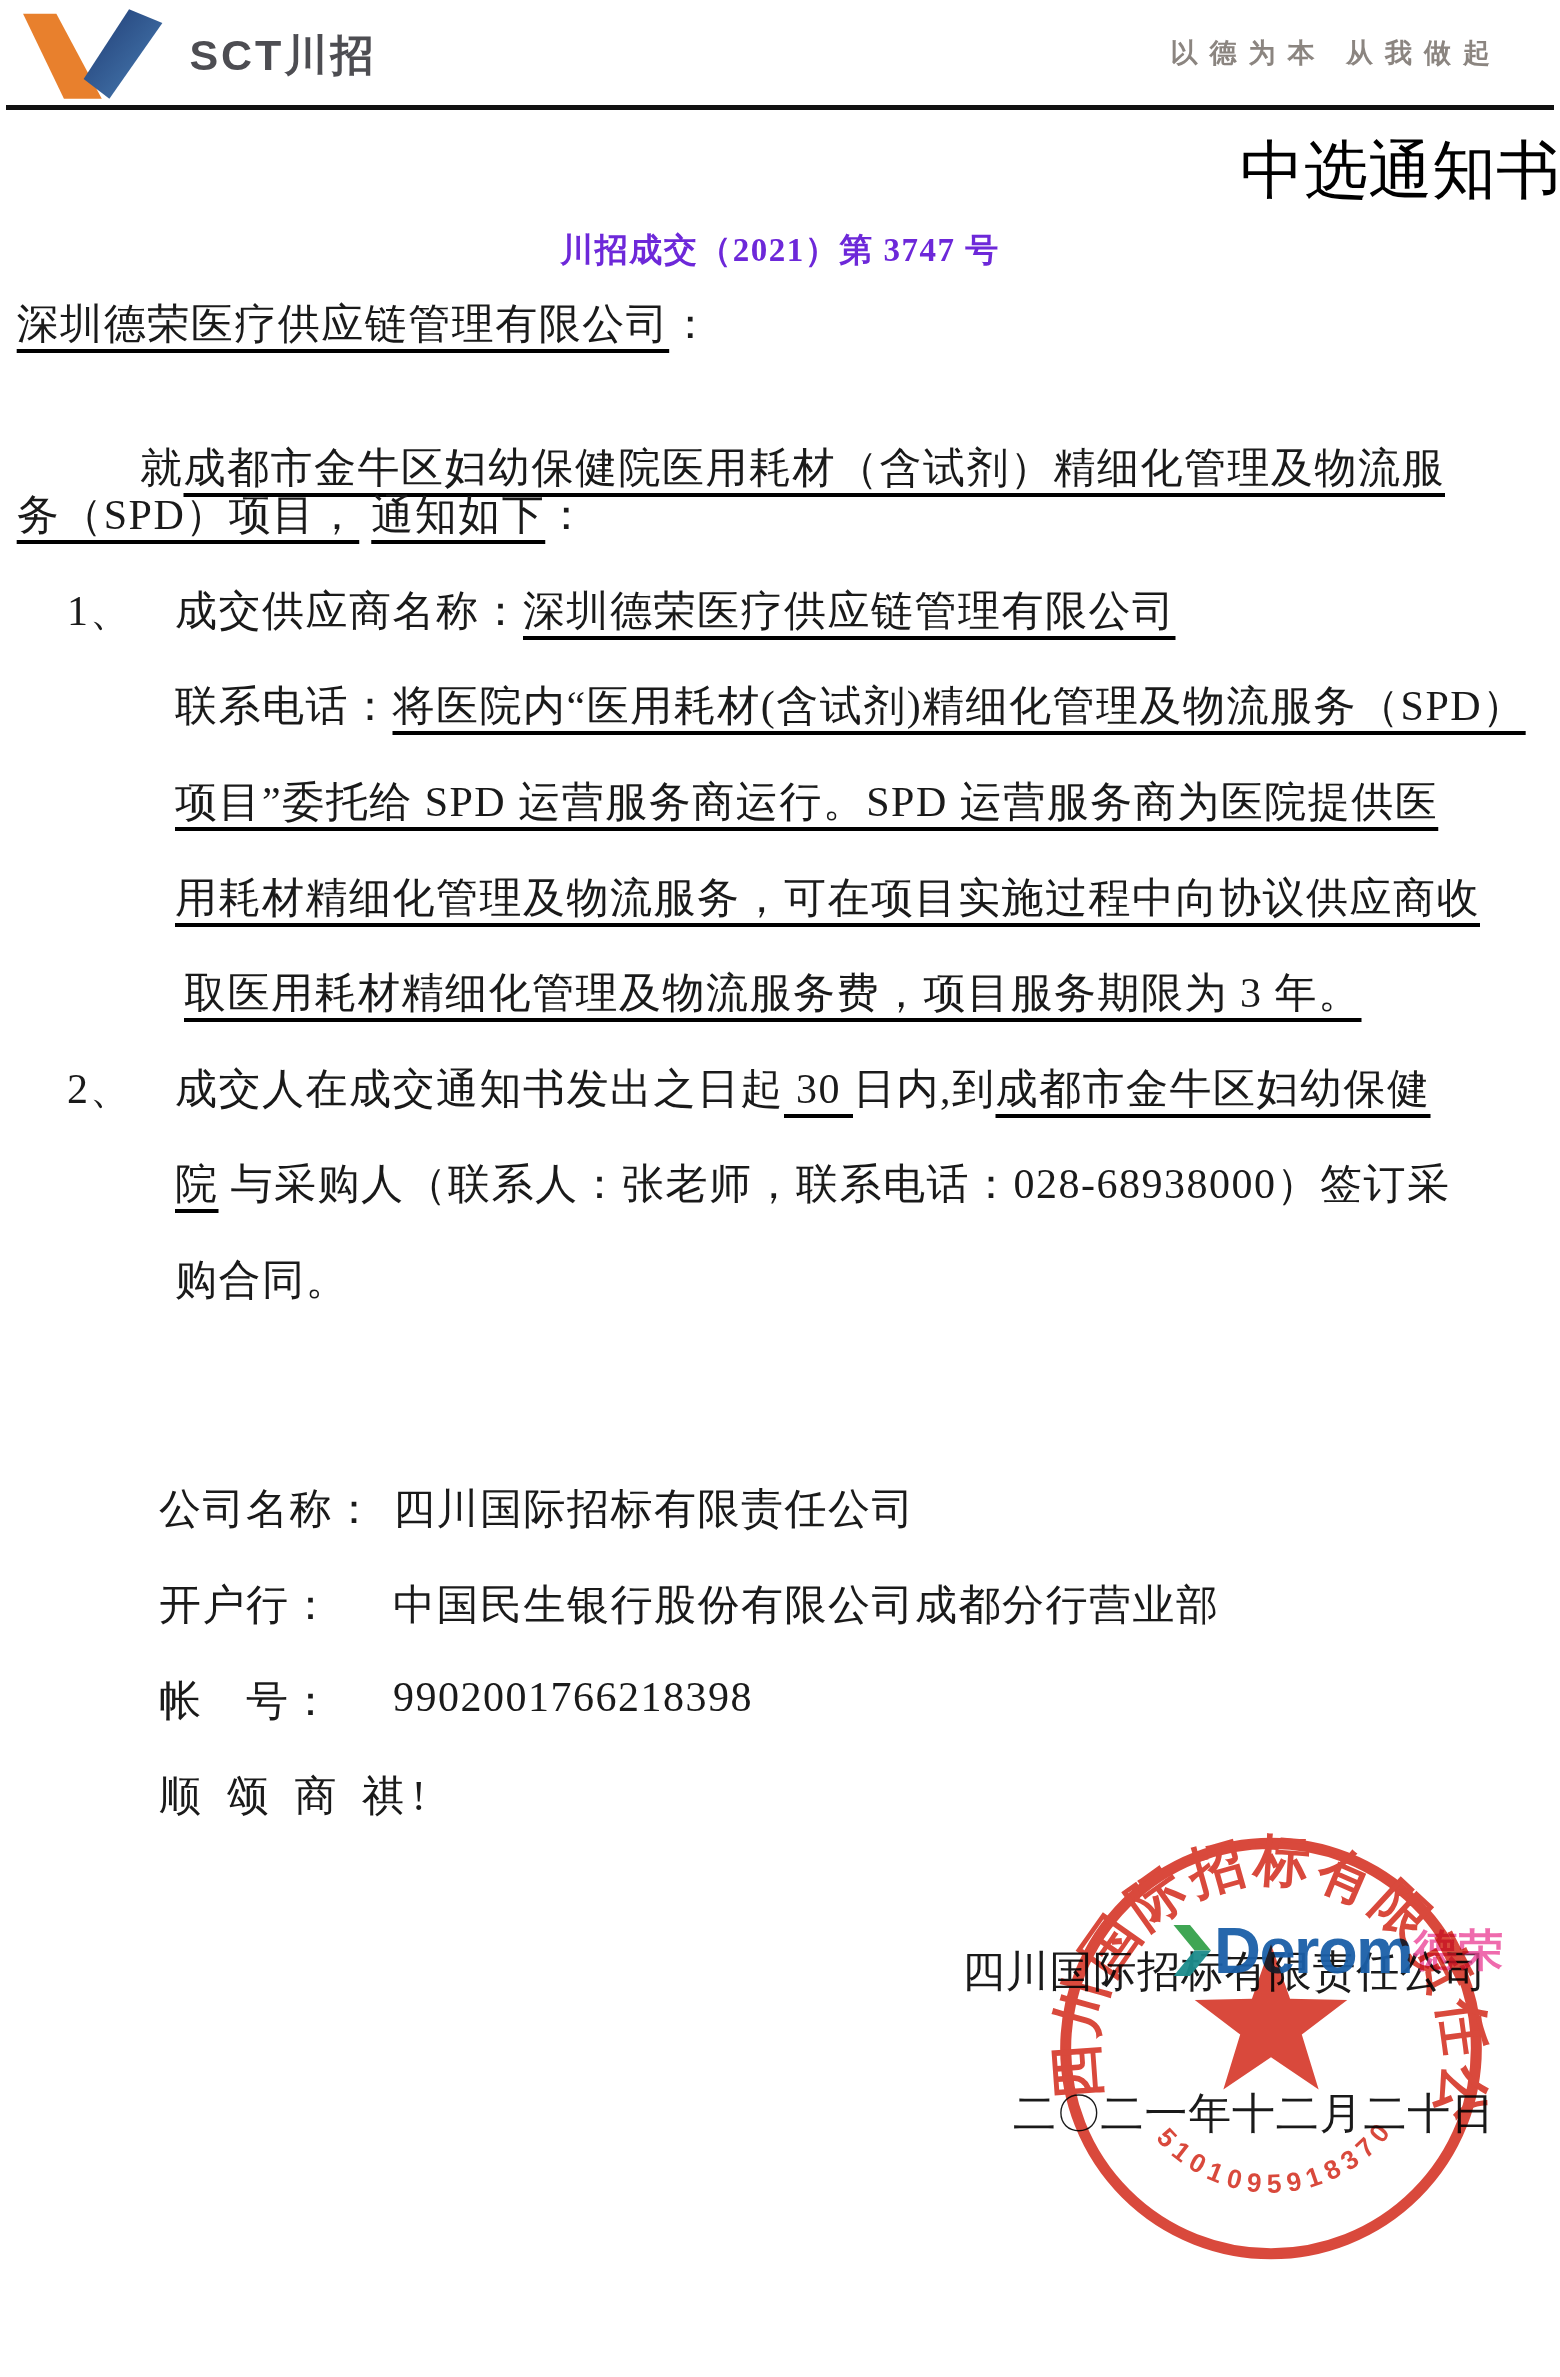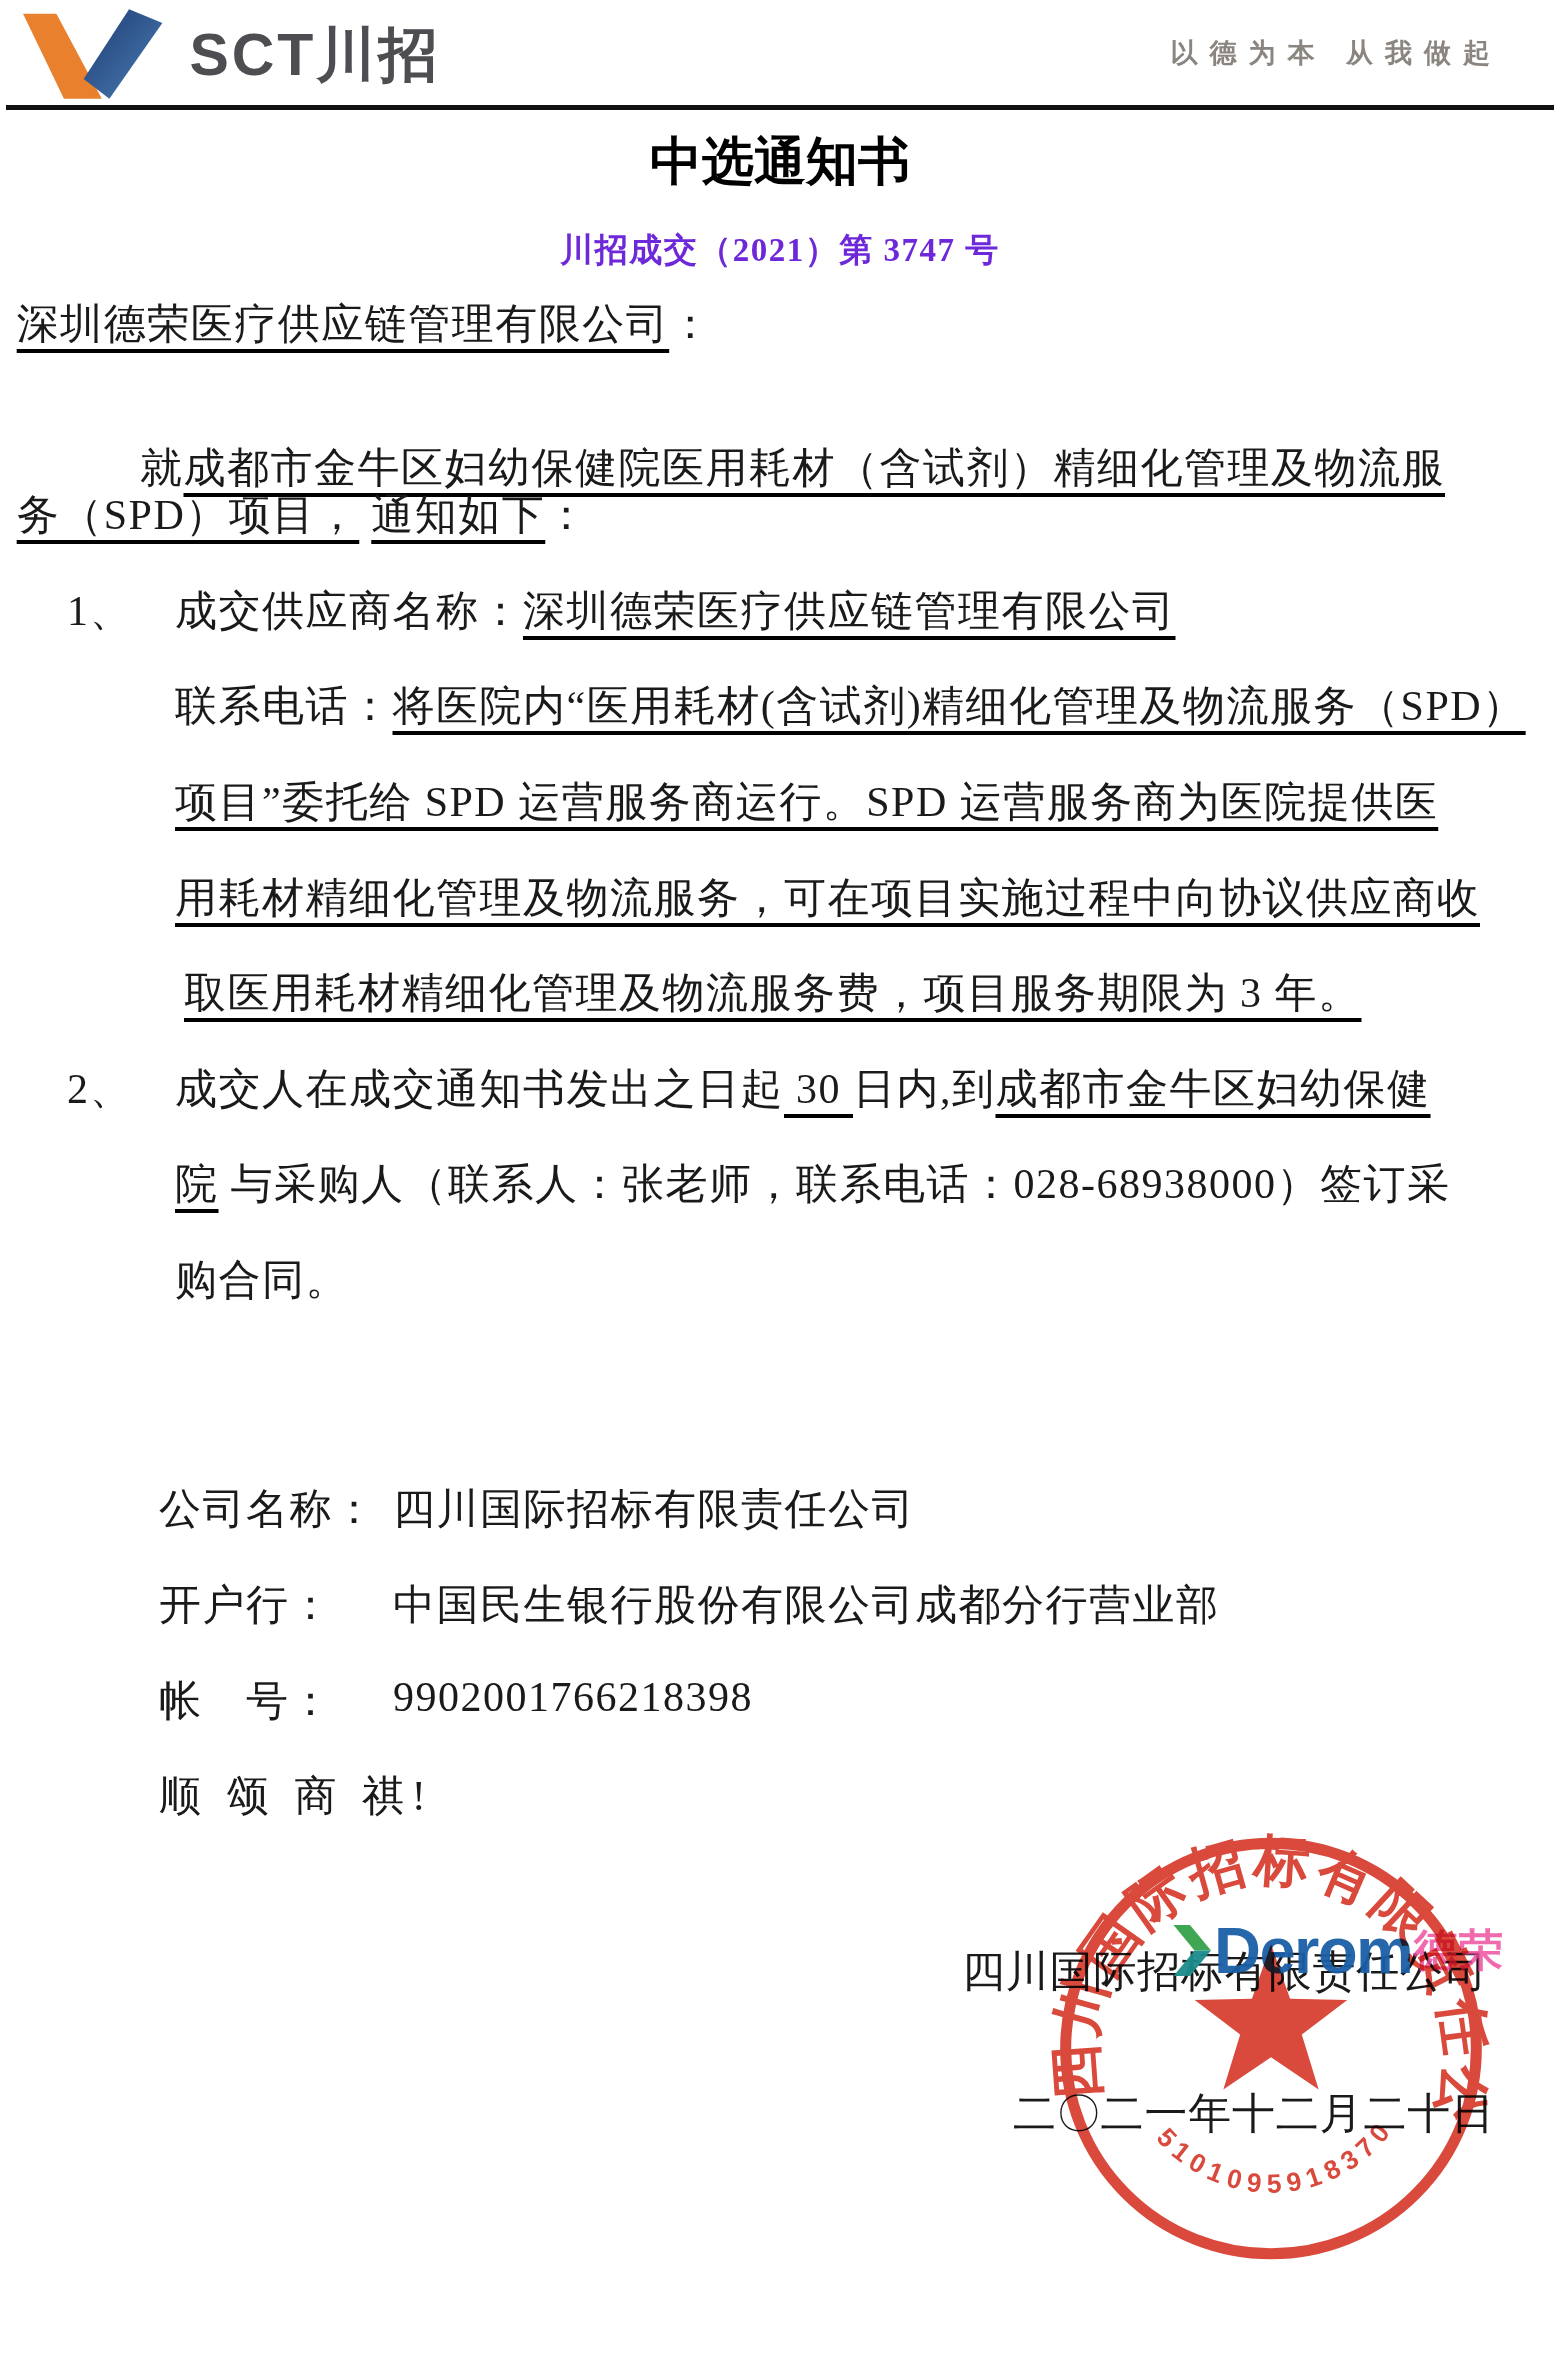--- a/index.html
+++ b/index.html
@@ -5,27 +5,27 @@
   html,body{margin:0;padding:0;background:#ffffff;}
   .page{
     position:relative;width:1560px;height:2377px;background:#ffffff;overflow:hidden;
     font-family:"Liberation Serif","DejaVu Serif",serif;color:#1a1a1a;
   }
   
   .hdr-rule{position:absolute;left:6px;right:6px;top:105px;height:4.6px;background:#111;}
   .logo{position:absolute;left:16.7px;top:6px;height:99px;display:flex;align-items:center;}
   .logo svg{display:block;}
   .brand{font-family:"Liberation Sans","DejaVu Sans",sans-serif;font-weight:bold;
-    font-size:59px;color:#4d4d52;letter-spacing:3px;margin-left:13.7px;line-height:1;}
+    font-size:43px;color:#4d4d52;letter-spacing:3px;margin-left:13.7px;line-height:1;}
   .slogan{position:absolute;right:58px;top:35px;font-size:27px;font-weight:bold;
     color:#8b8580;letter-spacing:12px;font-family:"Liberation Sans","DejaVu Sans",sans-serif;}
   
-  .title{position:absolute;left:0;right:0;top:127px;text-align:center;
+  .title{position:absolute;left:0;right:0;top:127px;text-align:right;
     font-family:"Liberation Sans","DejaVu Sans",sans-serif;
-    font-size:52px;font-weight:700;letter-spacing:0px;color:#000;}
+    font-size:64px;font-weight:400;letter-spacing:0px;color:#000;}
   .docnum{position:absolute;left:0;right:0;top:228px;text-align:center;
     font-size:33px;font-weight:bold;color:#6d28d9;letter-spacing:1.5px;}
   
   .bline{position:absolute;left:0;width:1289px;height:53px;font-size:42px;letter-spacing:1.5px;white-space:nowrap;}
   .bline .marker{position:absolute;top:0;}
   .bline .seg-wrap{position:absolute;top:0;}
   .u{text-decoration-line:underline;text-decoration-thickness:3.8px;text-underline-offset:10.6px;text-decoration-color:#000;}
   
   .crow{position:absolute;left:0;width:1560px;font-size:42px;letter-spacing:1.5px;white-space:nowrap;}
   .crow .lbl{position:absolute;left:159px;top:0;}

